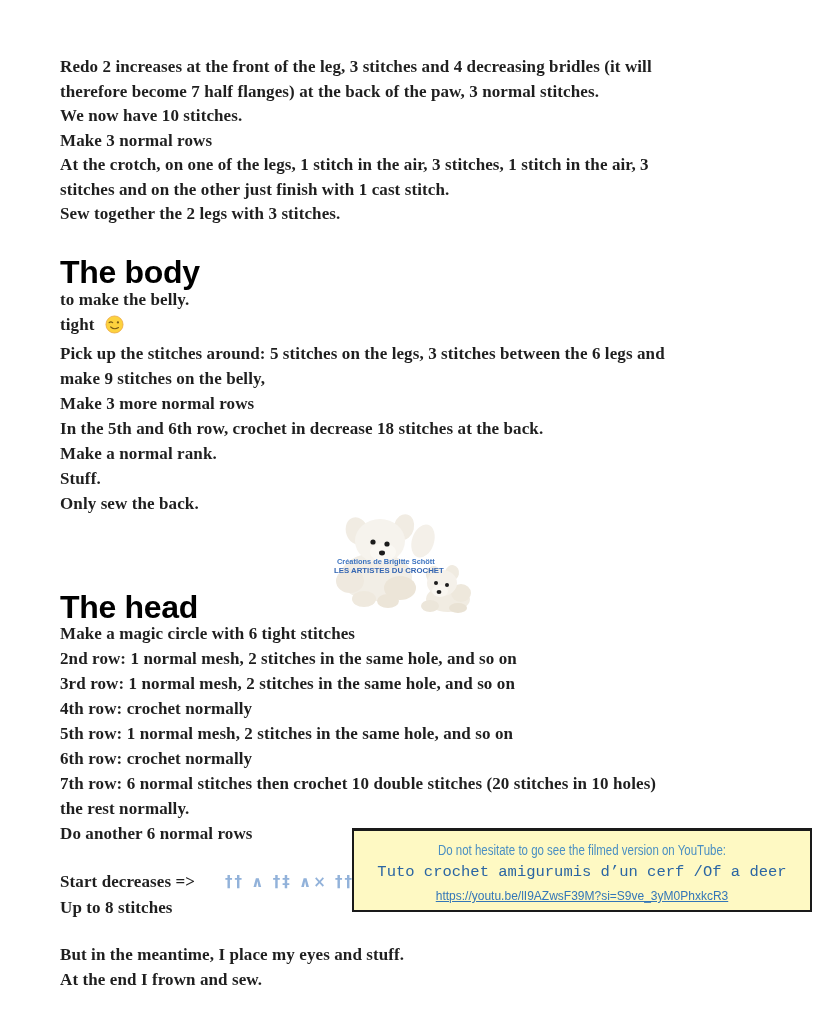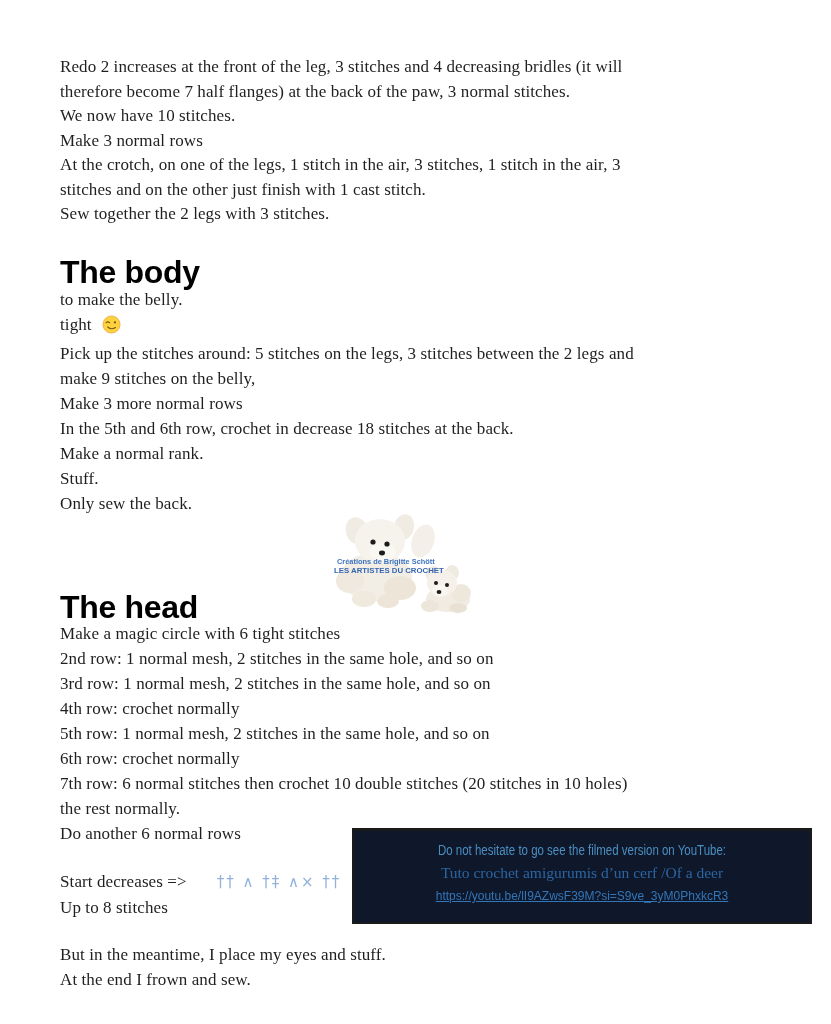--- a/index.html
+++ b/index.html
@@ -11,20 +11,21 @@
     overflow: hidden;
     font-family: "Liberation Serif", serif;
     color: #1f1f1f;
   }
   .block { position: absolute; left: 60px; }
   .line {
     font-size: 17px;
     line-height: 24.5px;
     white-space: nowrap;
     letter-spacing: 0.1px;
+    font-weight: bold;
   }
   .para2 .line, .para3 .line, .dec .line, .closing .line { line-height: 25px; }
   .emoji-line { line-height: 32px; }
   .emoji-line .emoji-wrap { display: inline-block; vertical-align: -4px; margin-left: 6px; }
   .heading {
     position: absolute;
     left: 60px;
     margin: 0;
     font-family: "Liberation Sans", sans-serif;
     font-weight: 700;
@@ -39,39 +40,39 @@
     font-size: 15px;
     color: #92b2da;
     letter-spacing: 2px;
     margin-left: 30px;
   }
   .note-box {
     position: absolute;
     left: 352px;
     top: 828px;
     width: 460px;
-    height: 96px;
+    height: 84px;
     box-sizing: border-box;
     border: 2px solid #1a1a1a;
     border-top-width: 3px;
     text-align: center;
     padding-top: 8px;
-    background: #0f172a;
+    background: #fef9c3;
   }
   .box-line1 {
     font-family: "Liberation Sans", sans-serif;
     font-size: 14px;
     line-height: 22px;
     color: #4a8fc2;
     transform: scaleX(0.82);
     transform-origin: 50% 50%;
     white-space: nowrap;
   }
   .box-line2 {
-    font-family: Liberation Serif, serif;
+    font-family: Liberation Mono, monospace;
     font-size: 15.5px;
     line-height: 23px;
     color: #2b66a3;
     white-space: nowrap;
   }
   .box-link {
     display: inline-block;
     font-family: "Liberation Sans", sans-serif;
     font-size: 12px;
     line-height: 24px;
@@ -104,21 +105,21 @@
       <span>tight</span>
       <span class="emoji-wrap">
         <svg width="19" height="19" viewBox="0 0 20 20">
           <circle cx="10" cy="10" r="9" fill="#fdd23e" stroke="#e8a33d" stroke-width="0.8"></circle>
           <path d="M4.3 8.0 q1.9 -1.7 3.8 0" stroke="#7a5b13" fill="none" stroke-width="1.2" stroke-linecap="round"></path>
           <circle cx="13.6" cy="7.8" r="1.2" fill="#7a5b13"></circle>
           <path d="M6 12.6 q4 3.4 8.2 0.6" stroke="#7a5b13" fill="none" stroke-width="1.2" stroke-linecap="round"></path>
         </svg>
       </span>
     </div>
-    <div class="line">Pick up the stitches around: 5 stitches on the legs, 3 stitches between the 2 legs and</div>
+    <div class="line">Pick up the stitches around: 5 stitches on the legs, 3 stitches between the 6 legs and</div>
     <div class="line">make 9 stitches on the belly,</div>
     <div class="line">Make 3 more normal rows</div>
     <div class="line">In the 5th and 6th row, crochet in decrease 18 stitches at the back.</div>
     <div class="line">Make a normal rank.</div>
     <div class="line">Stuff.</div>
     <div class="line">Only sew the back.</div>
   </div>
 
   <div class="photo">
     <svg width="148" height="113" viewBox="0 0 148 113">

